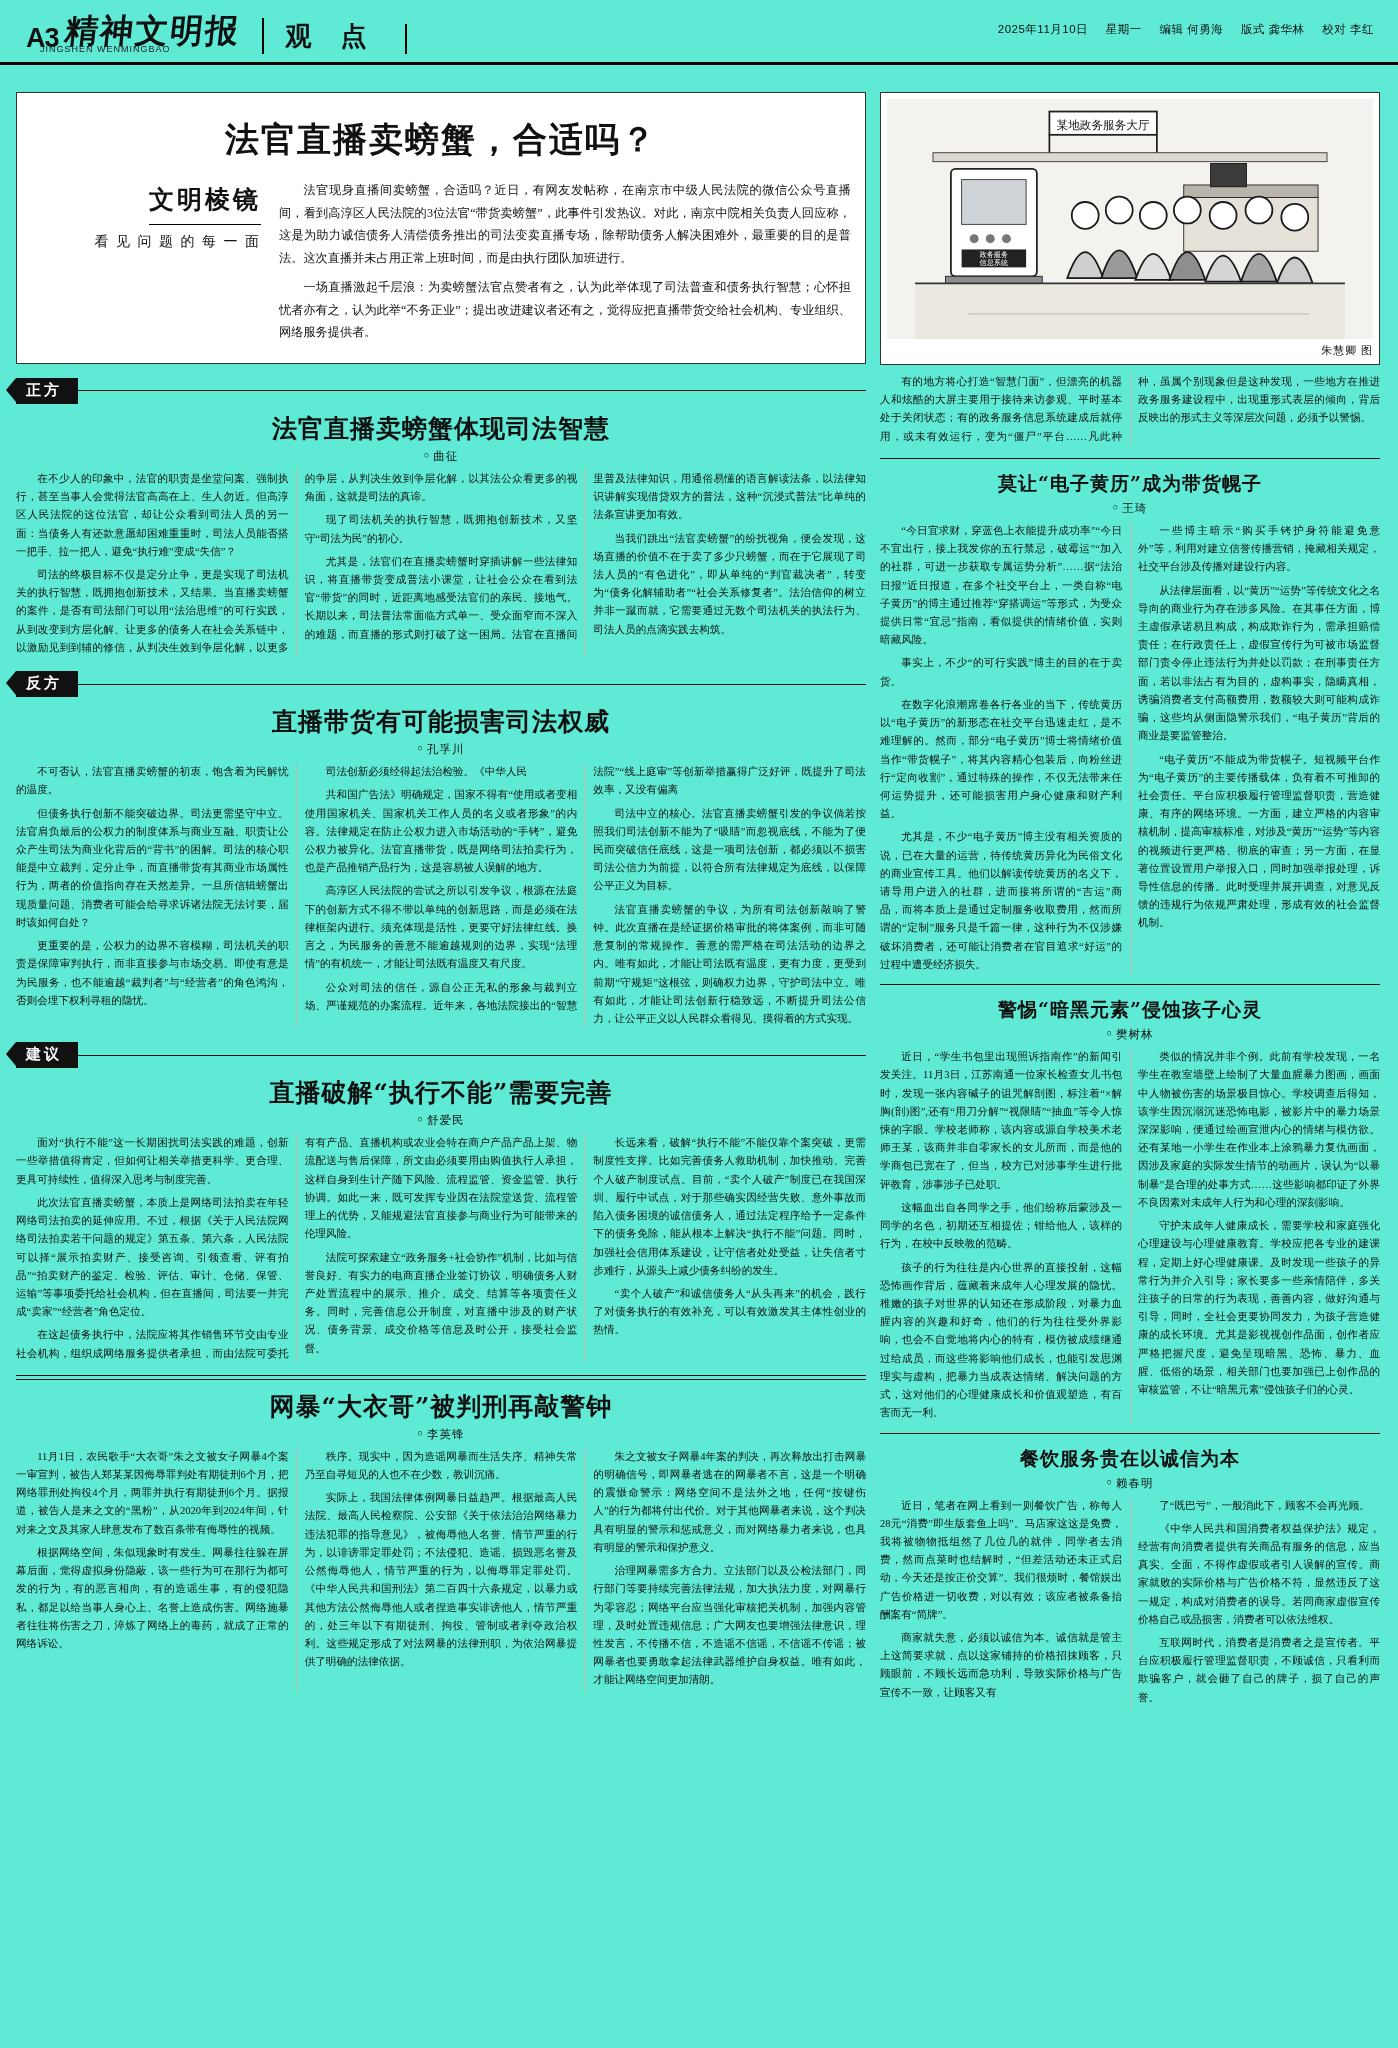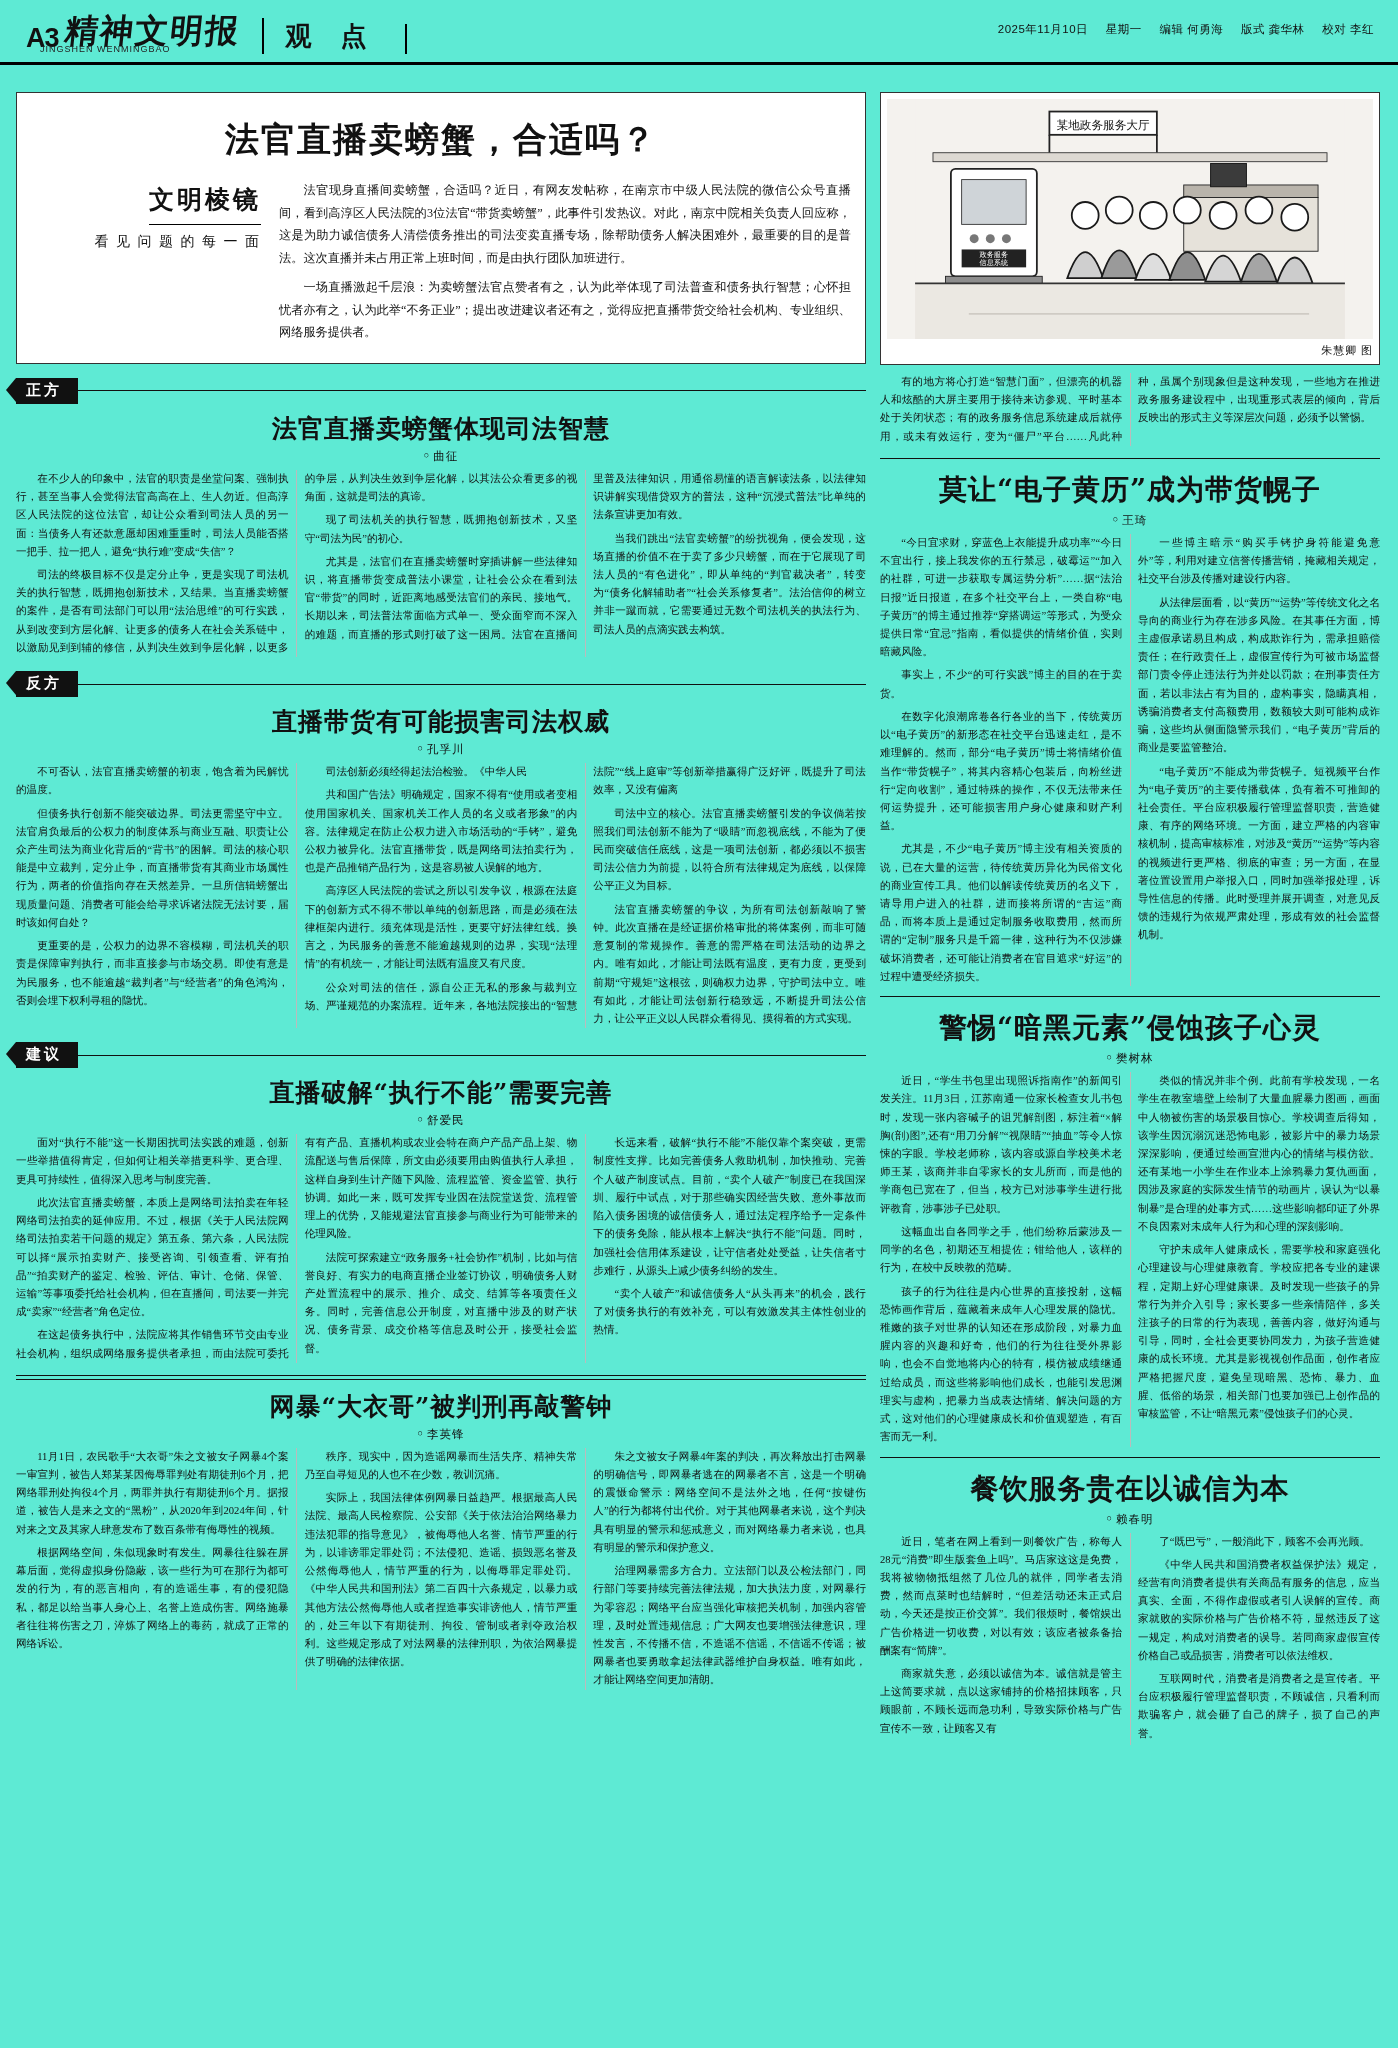--- a/index.html
+++ b/index.html
@@ -64,21 +64,21 @@
   .hr-thin{height:1px;background:#111;margin:12px 0 0;}
   .hr-thin.dbl{height:3px;border-top:1px solid #111;border-bottom:1px solid #111;background:transparent;}
 
   
   .cartoon{border:1px solid #333;padding:6px;background:#fff;}
   .cartoon-inner{position:relative;width:100%;height:240px;background:#f4f2ee;overflow:hidden;}
   .cartoon-credit{text-align:right;font-size:11px;margin-top:4px;letter-spacing:1px;}
   .cart-caption{font-size:10.6px;line-height:1.72;text-align:justify;margin-top:8px;column-count:2;column-gap:16px;column-rule:1px solid #bbb;}
   .cart-caption p{margin:0;text-indent:2em;}
 
-  .rt-title{font-size:28px;font-weight:bold;text-align:center;letter-spacing:1px;margin:12px 0 4px;
+  .rt-title{font-size:19px;font-weight:bold;text-align:center;letter-spacing:1px;margin:12px 0 4px;
             font-family:"DejaVu Serif",serif;}
 
   .bottom-left{margin-top:10px;}
   .sep-h{height:1px;background:#111;margin:10px 0;}
 </style>
 </head>
 <body>
 
 <div class="page">
 

